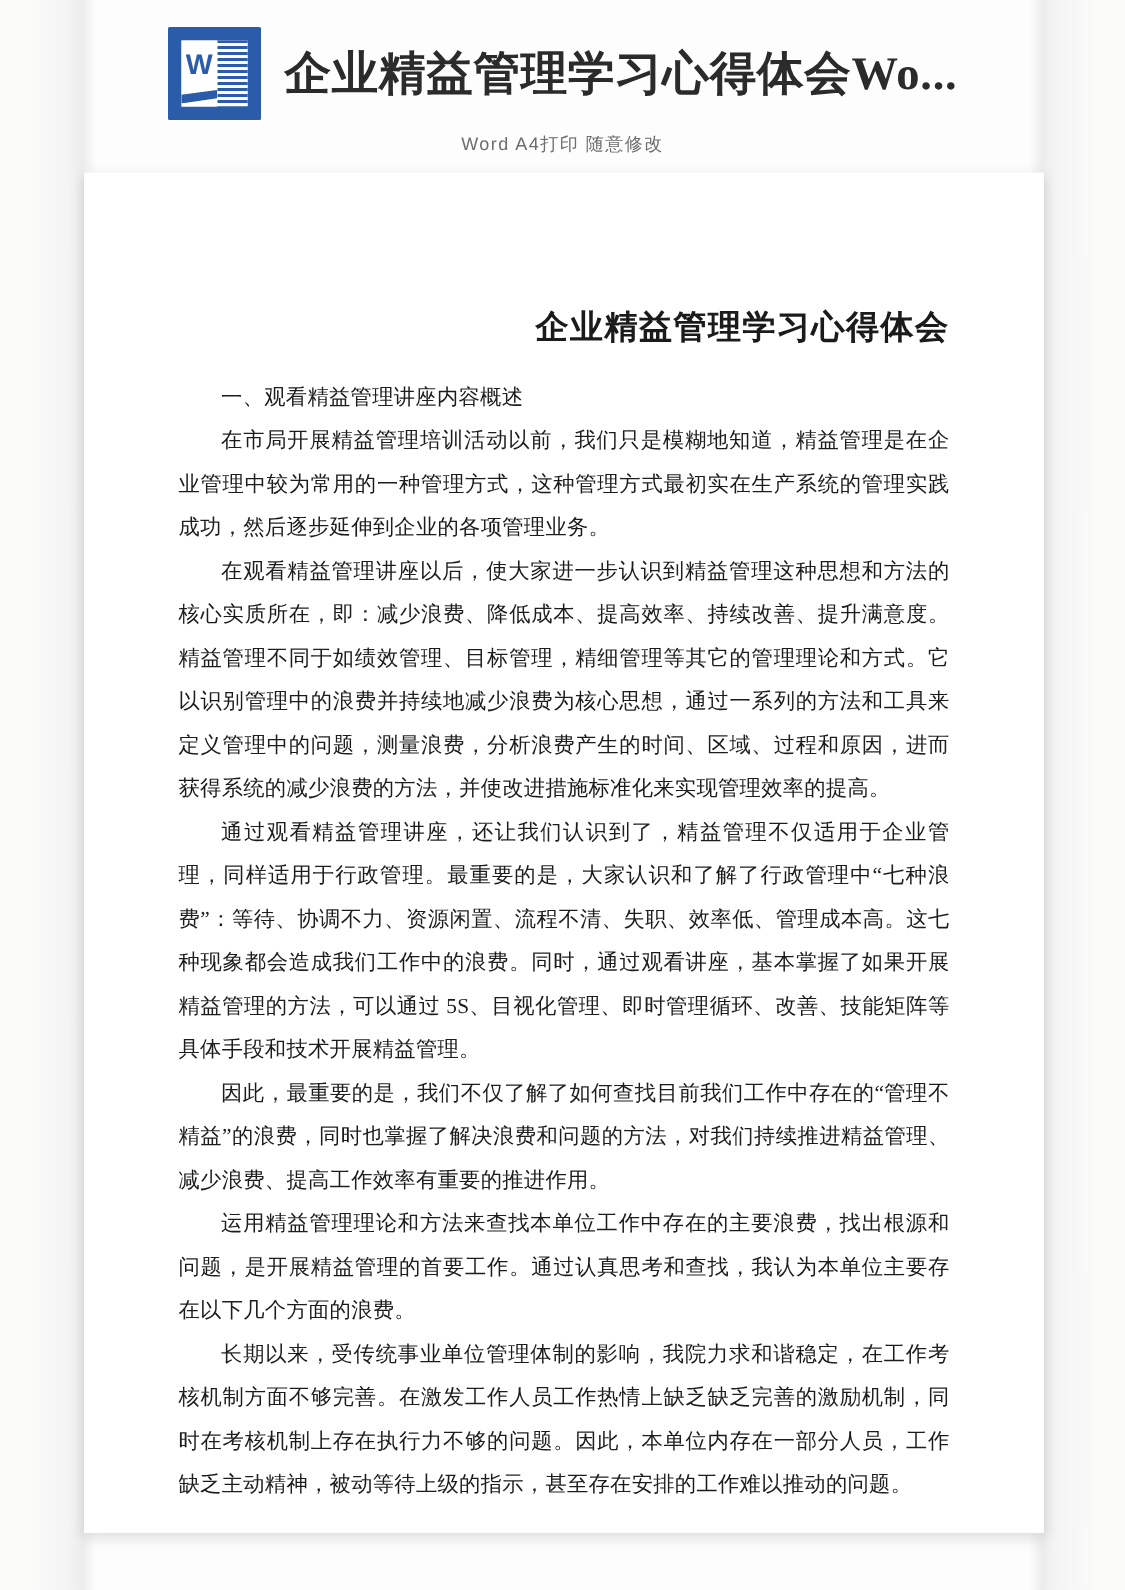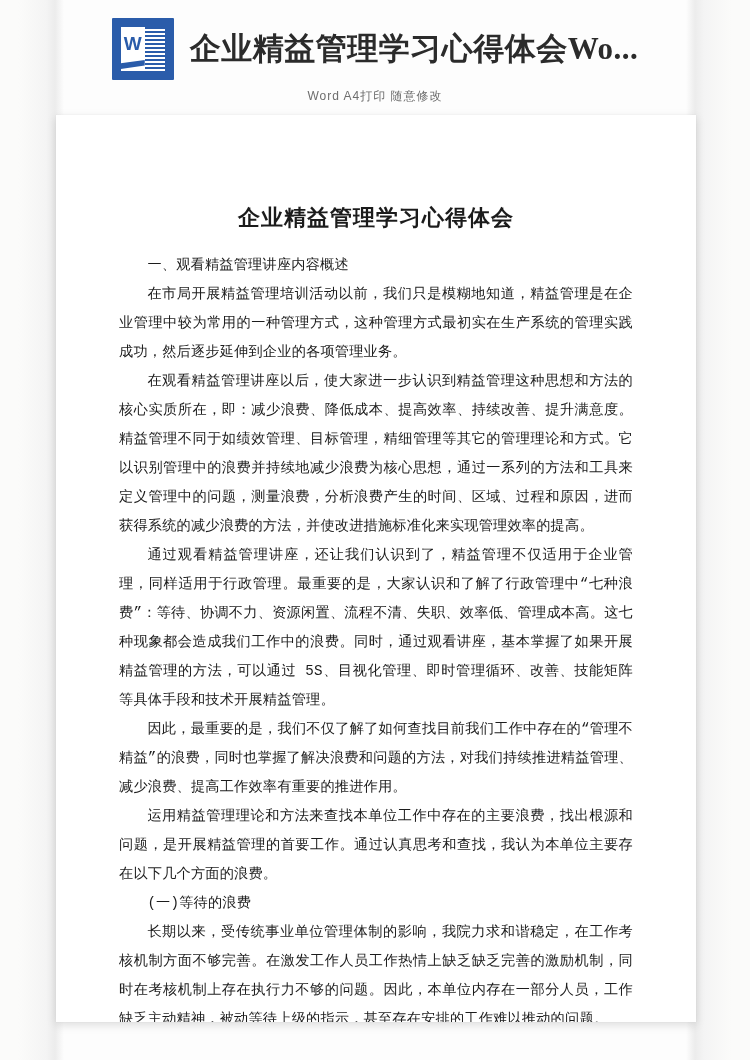--- a/index.html
+++ b/index.html
@@ -129,31 +129,31 @@
     box-shadow: 0 3px 9px rgba(0,0,0,0.13), 0 0 1px rgba(0,0,0,0.07);
     z-index: 3;
     overflow: hidden;
     box-sizing: border-box;
   }
   .paper-inner {
     padding: 88px 63px 0 63px;
   }
 
   .doc-title {
-    text-align: center;
+    text-align: right;
     font-family: Liberation Sans, sans-serif;
     font-weight: bold;
     font-size: 22px;
     color: #1b1b1b;
     letter-spacing: 1px;
     margin-bottom: 18px;
   }
 
   .doc-p {
-    font-family: Liberation Mono, monospace;
+    font-family: Liberation Serif, serif;
     font-size: 14.2px;
     line-height: 29px;
     color: #1c1c1c;
     text-align: justify;
     text-align-last: left;
     margin: 0;
     text-indent: 2em;
     letter-spacing: 0.2px;
   }
   .doc-p.heading-line {
@@ -182,16 +182,15 @@
 
 <div class="paper">
   <div class="paper-inner">
     <div class="doc-title">企业精益管理学习心得体会</div>
     <p class="doc-p">一、观看精益管理讲座内容概述</p>
     <p class="doc-p">在市局开展精益管理培训活动以前，我们只是模糊地知道，精益管理是在企业管理中较为常用的一种管理方式，这种管理方式最初实在生产系统的管理实践成功，然后逐步延伸到企业的各项管理业务。</p>
     <p class="doc-p">在观看精益管理讲座以后，使大家进一步认识到精益管理这种思想和方法的核心实质所在，即：减少浪费、降低成本、提高效率、持续改善、提升满意度。精益管理不同于如绩效管理、目标管理，精细管理等其它的管理理论和方式。它以识别管理中的浪费并持续地减少浪费为核心思想，通过一系列的方法和工具来定义管理中的问题，测量浪费，分析浪费产生的时间、区域、过程和原因，进而获得系统的减少浪费的方法，并使改进措施标准化来实现管理效率的提高。</p>
     <p class="doc-p">通过观看精益管理讲座，还让我们认识到了，精益管理不仅适用于企业管理，同样适用于行政管理。最重要的是，大家认识和了解了行政管理中“七种浪费”：等待、协调不力、资源闲置、流程不清、失职、效率低、管理成本高。这七种现象都会造成我们工作中的浪费。同时，通过观看讲座，基本掌握了如果开展精益管理的方法，可以通过 5S、目视化管理、即时管理循环、改善、技能矩阵等具体手段和技术开展精益管理。</p>
     <p class="doc-p">因此，最重要的是，我们不仅了解了如何查找目前我们工作中存在的“管理不精益”的浪费，同时也掌握了解决浪费和问题的方法，对我们持续推进精益管理、减少浪费、提高工作效率有重要的推进作用。</p>
     <p class="doc-p">运用精益管理理论和方法来查找本单位工作中存在的主要浪费，找出根源和问题，是开展精益管理的首要工作。通过认真思考和查找，我认为本单位主要存在以下几个方面的浪费。</p>
-    <p class="doc-p heading-line">(一)等待的浪费</p>
     <p class="doc-p">长期以来，受传统事业单位管理体制的影响，我院力求和谐稳定，在工作考核机制方面不够完善。在激发工作人员工作热情上缺乏缺乏完善的激励机制，同时在考核机制上存在执行力不够的问题。因此，本单位内存在一部分人员，工作缺乏主动精神，被动等待上级的指示，甚至存在安排的工作难以推动的问题。</p>
   </div>
 </div>
 
 </body></html>

